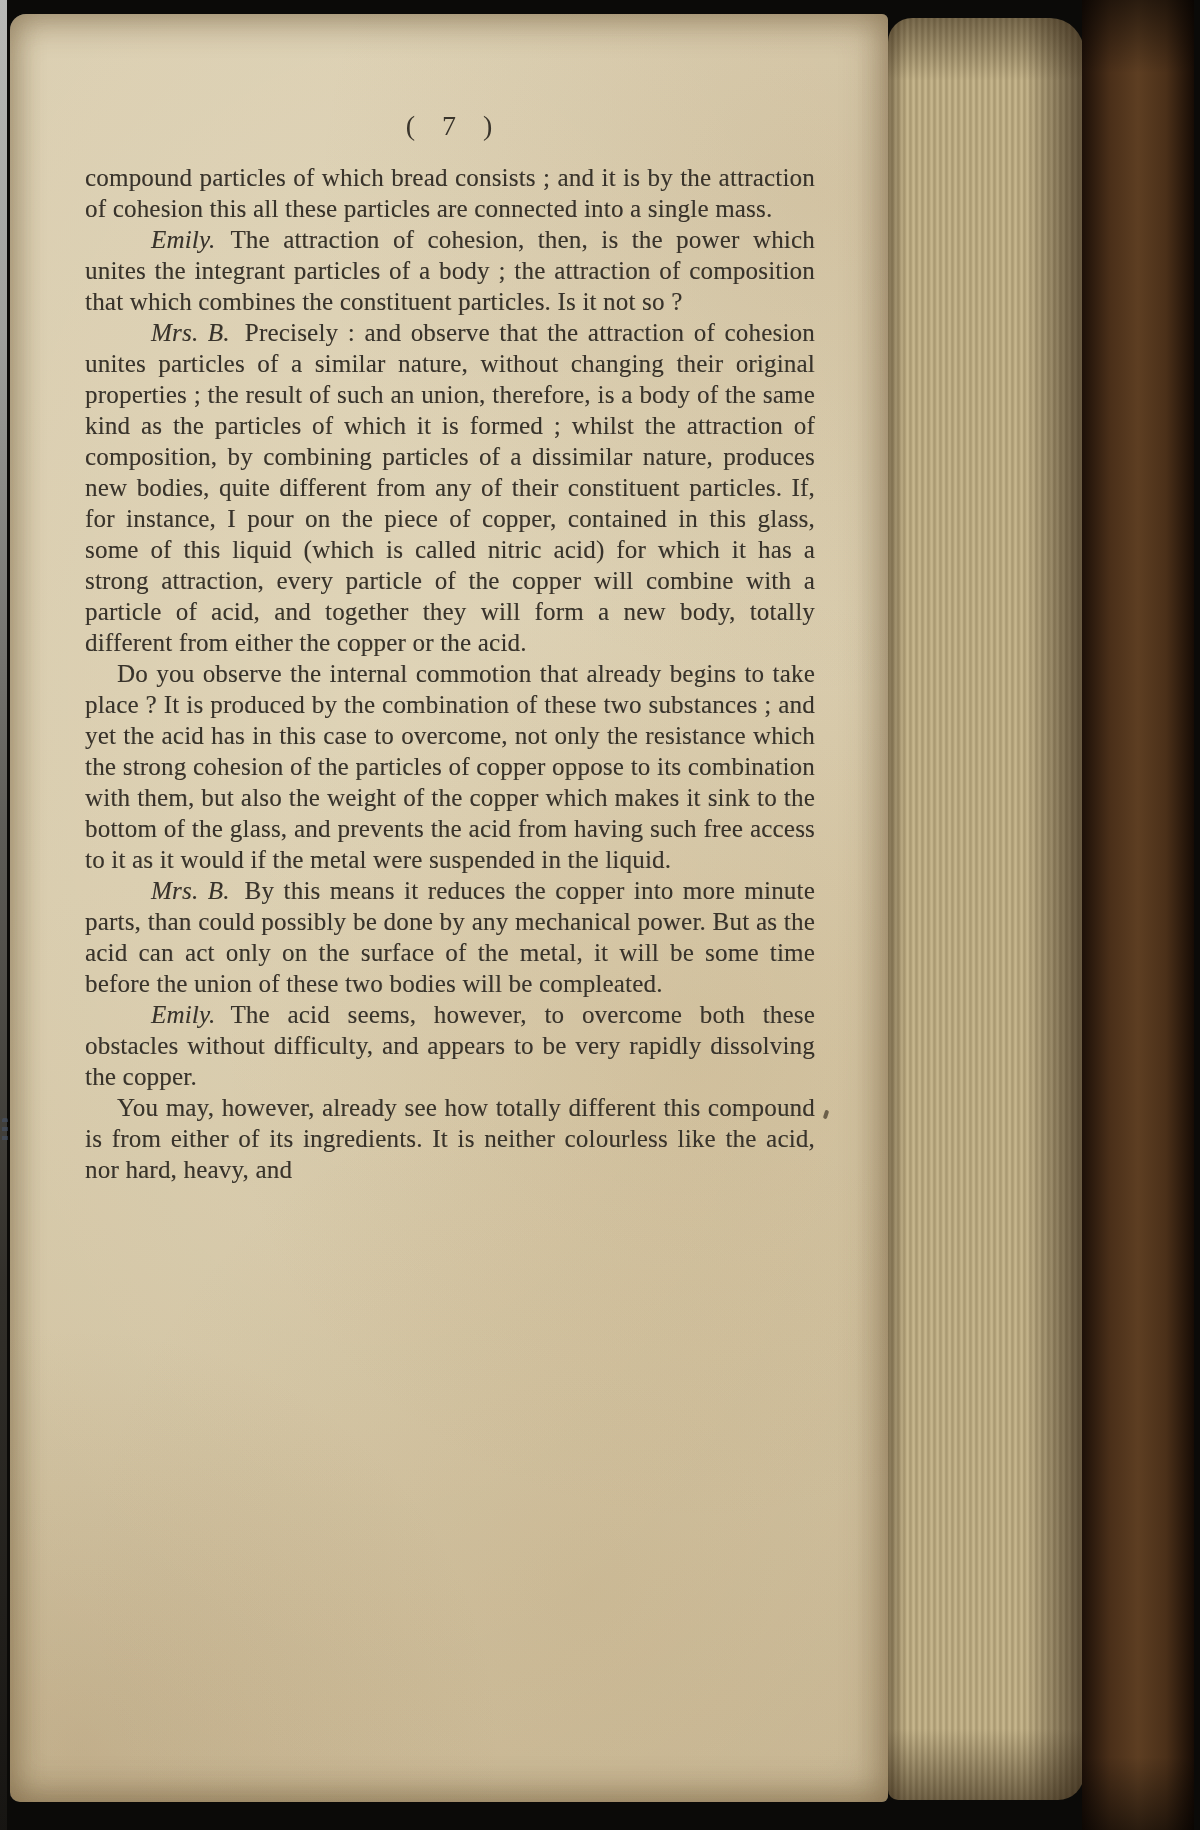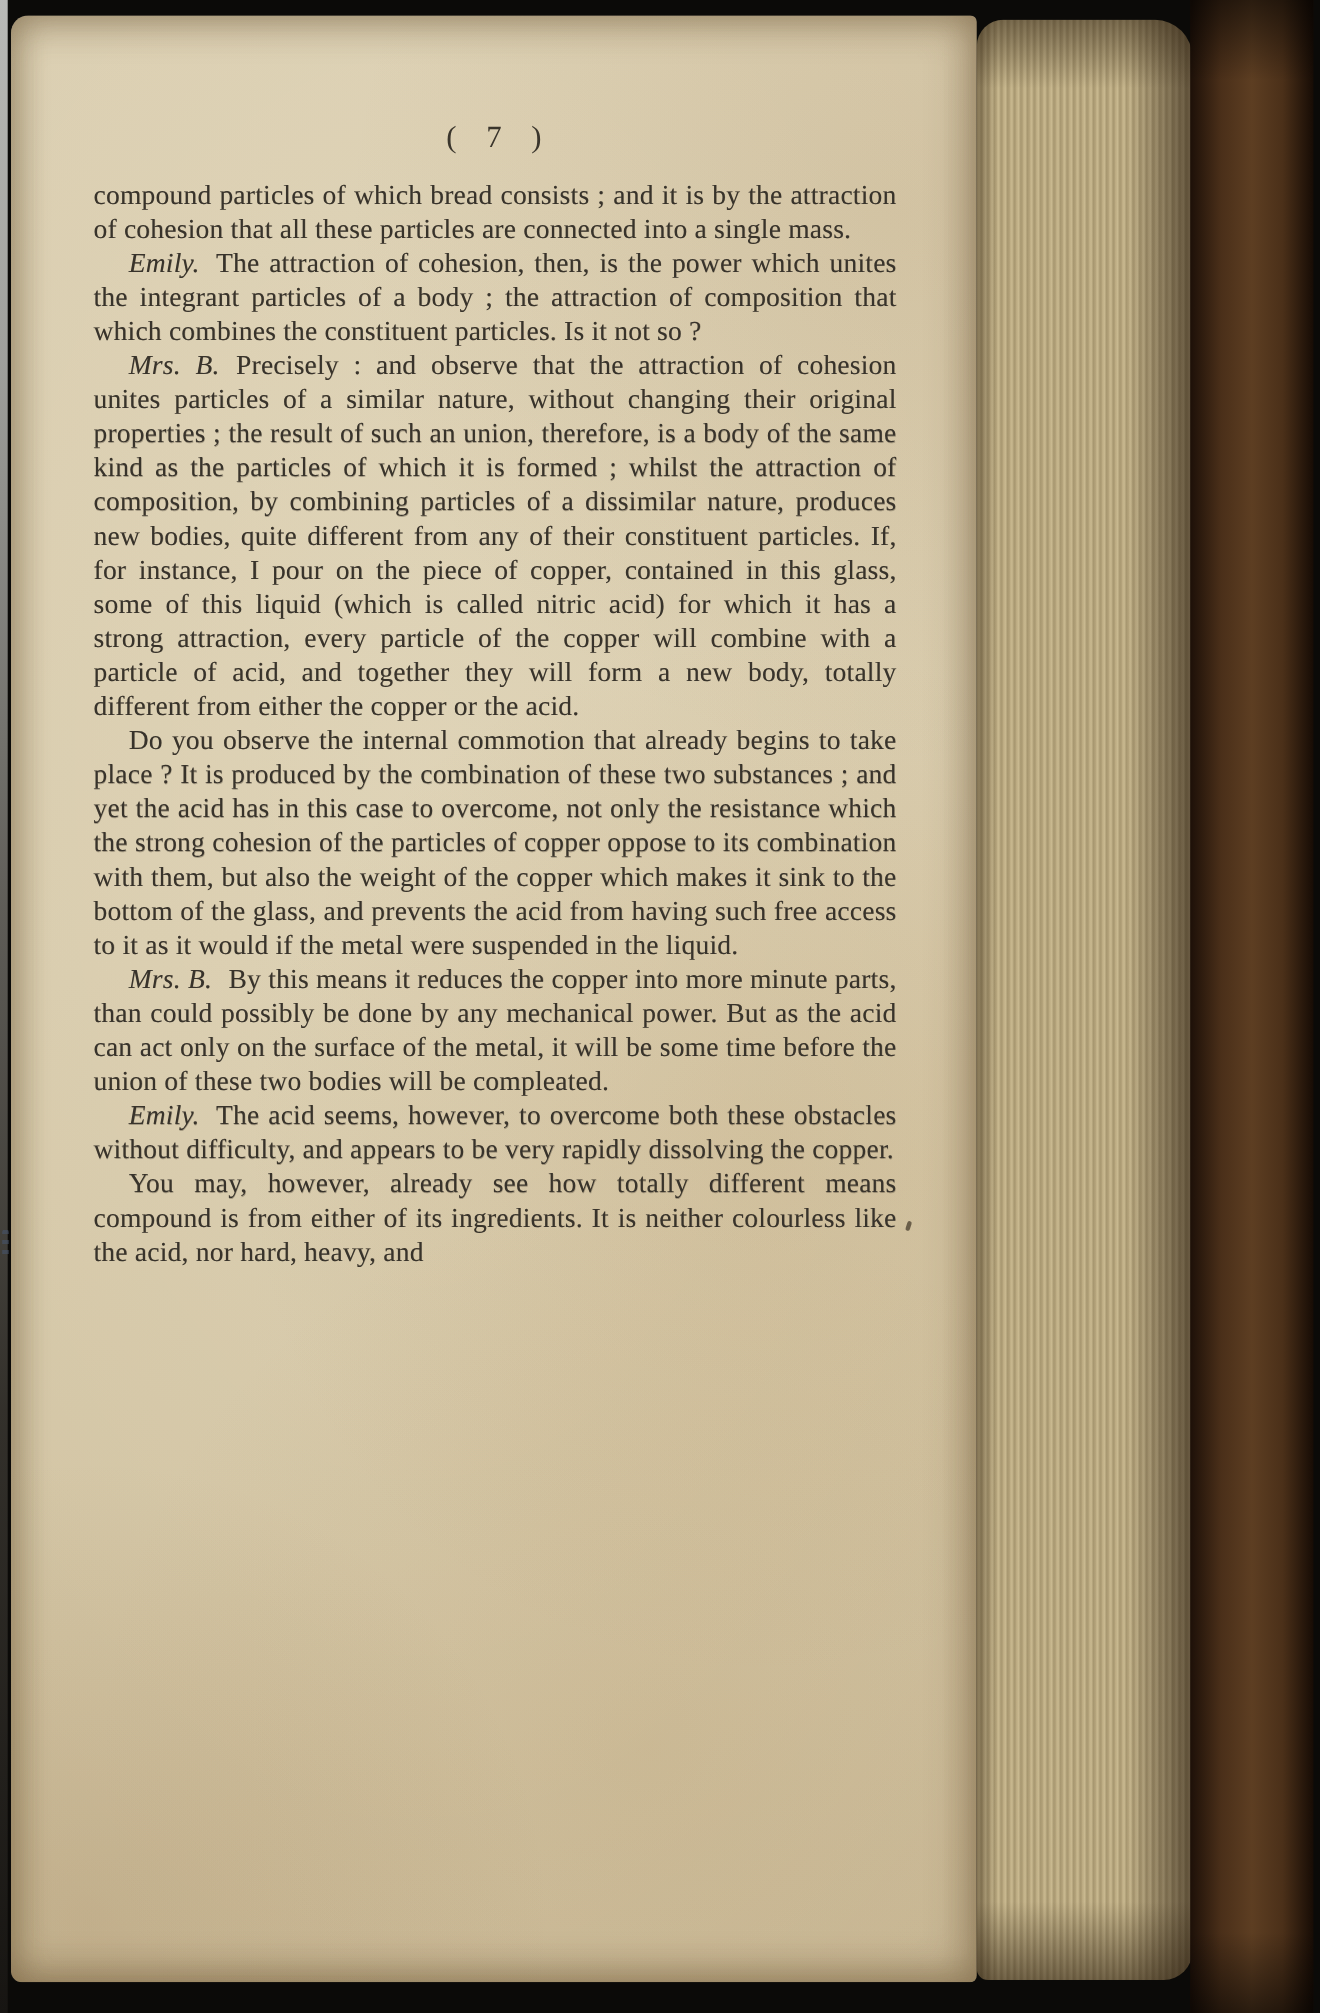--- a/index.html
+++ b/index.html
@@ -88,20 +88,21 @@
   .para {
     margin: 0;
     padding: 0;
   }
   .para.indent {
     text-indent: 32px;
   }
   .speaker {
     font-style: italic;
     margin-right: 0.6em;
+    margin-left: 34px;
   }
   .speaker:empty {
     display: none;
   }
   
   .mark-a {
     position: absolute;
     left: 814px; top: 1096px;
     width: 4px; height: 9px;
     background: rgba(72,62,46,0.75);
@@ -122,33 +123,33 @@
 <div class="scene">
 
   <div class="scan-edge"></div>
 
   <div class="paper">
 
     <div class="page-number">( 7 )</div>
 
     <div class="text-block">
 
-      <p class="para"><span class="ptext">compound particles of which bread consists ; and it is by the attraction of cohesion that all these particles are connected into a single mass.</span></p>
+      <p class="para"><span class="ptext">compound particles of which bread consists ; and it is by the attraction of cohesion this all these particles are connected into a single mass.</span></p>
 
       <p class="para indent"><span class="speaker">Emily.</span><span class="ptext">The attraction of cohesion, then, is the power which unites the integrant particles of a body ; the attraction of composition that which combines the constituent particles. Is it not so ?</span></p>
 
       <p class="para indent"><span class="speaker">Mrs. B.</span><span class="ptext">Precisely : and observe that the attraction of cohesion unites particles of a similar nature, without changing their original properties ; the result of such an union, therefore, is a body of the same kind as the particles of which it is formed ; whilst the attraction of composition, by combining particles of a dissimilar nature, produces new bodies, quite different from any of their constituent particles. If, for instance, I pour on the piece of copper, contained in this glass, some of this liquid (which is called nitric acid) for which it has a strong attraction, every particle of the copper will combine with a particle of acid, and together they will form a new body, totally different from either the copper or the acid.</span></p>
 
       <p class="para indent"><span class="ptext">Do you observe the internal commotion that already begins to take place ? It is produced by the combination of these two substances ; and yet the acid has in this case to overcome, not only the resistance which the strong cohesion of the particles of copper oppose to its combination with them, but also the weight of the copper which makes it sink to the bottom of the glass, and prevents the acid from having such free access to it as it would if the metal were suspended in the liquid.</span></p>
 
       <p class="para indent"><span class="speaker">Mrs. B.</span><span class="ptext">By this means it reduces the copper into more minute parts, than could possibly be done by any mechanical power. But as the acid can act only on the surface of the metal, it will be some time before the union of these two bodies will be compleated.</span></p>
 
       <p class="para indent"><span class="speaker">Emily.</span><span class="ptext">The acid seems, however, to overcome both these obstacles without difficulty, and appears to be very rapidly dissolving the copper.</span></p>
 
-      <p class="para indent"><span class="ptext">You may, however, already see how totally different means compound is from either of its ingredients. It is neither colourless like the acid, nor hard, heavy, and</span></p>
+      <p class="para indent"><span class="ptext">You may, however, already see how totally different this compound is from either of its ingredients. It is neither colourless like the acid, nor hard, heavy, and</span></p>
 
     </div>
 
     <div class="mark-a"></div>
   </div>
 
   <div class="mark-b"></div>
 
   <div class="fore-edge"></div>
 

